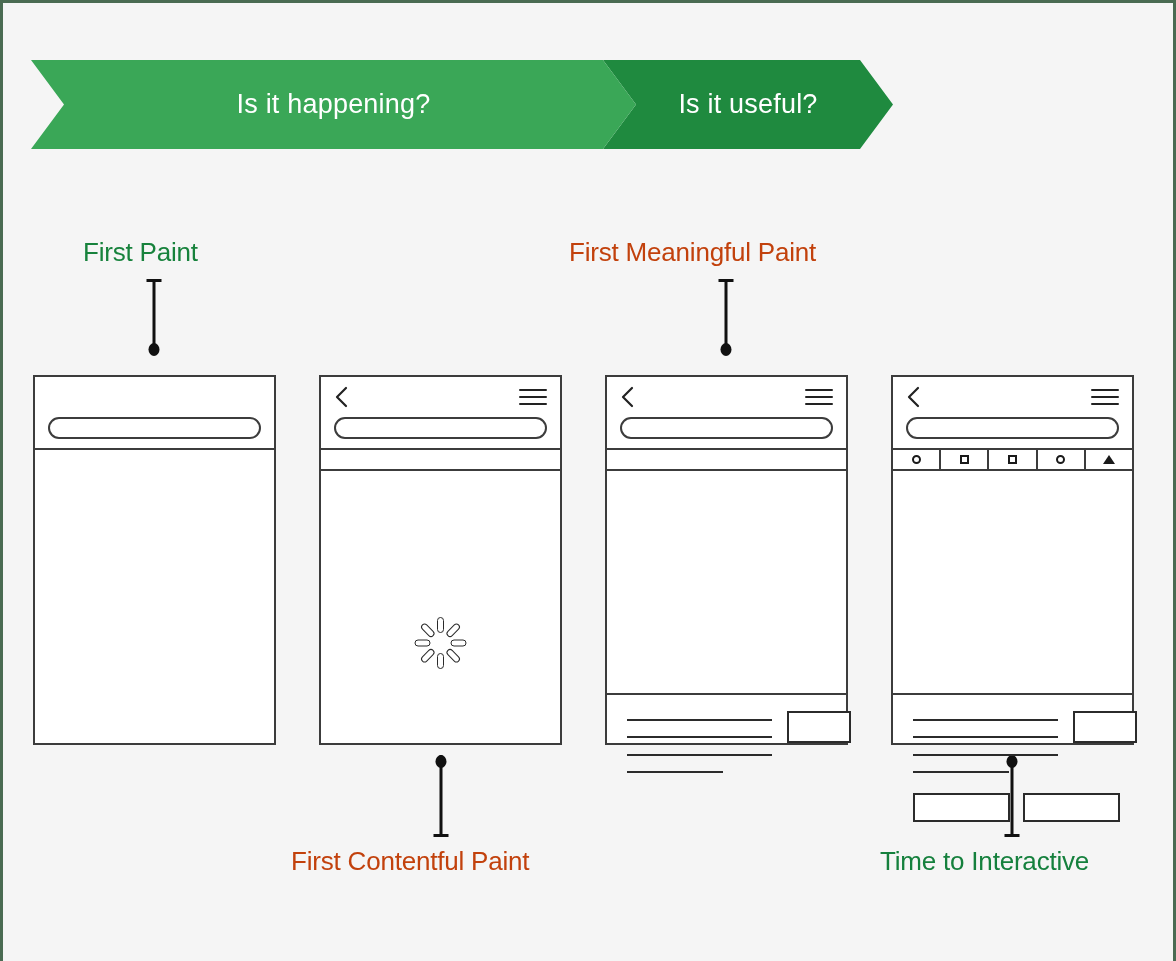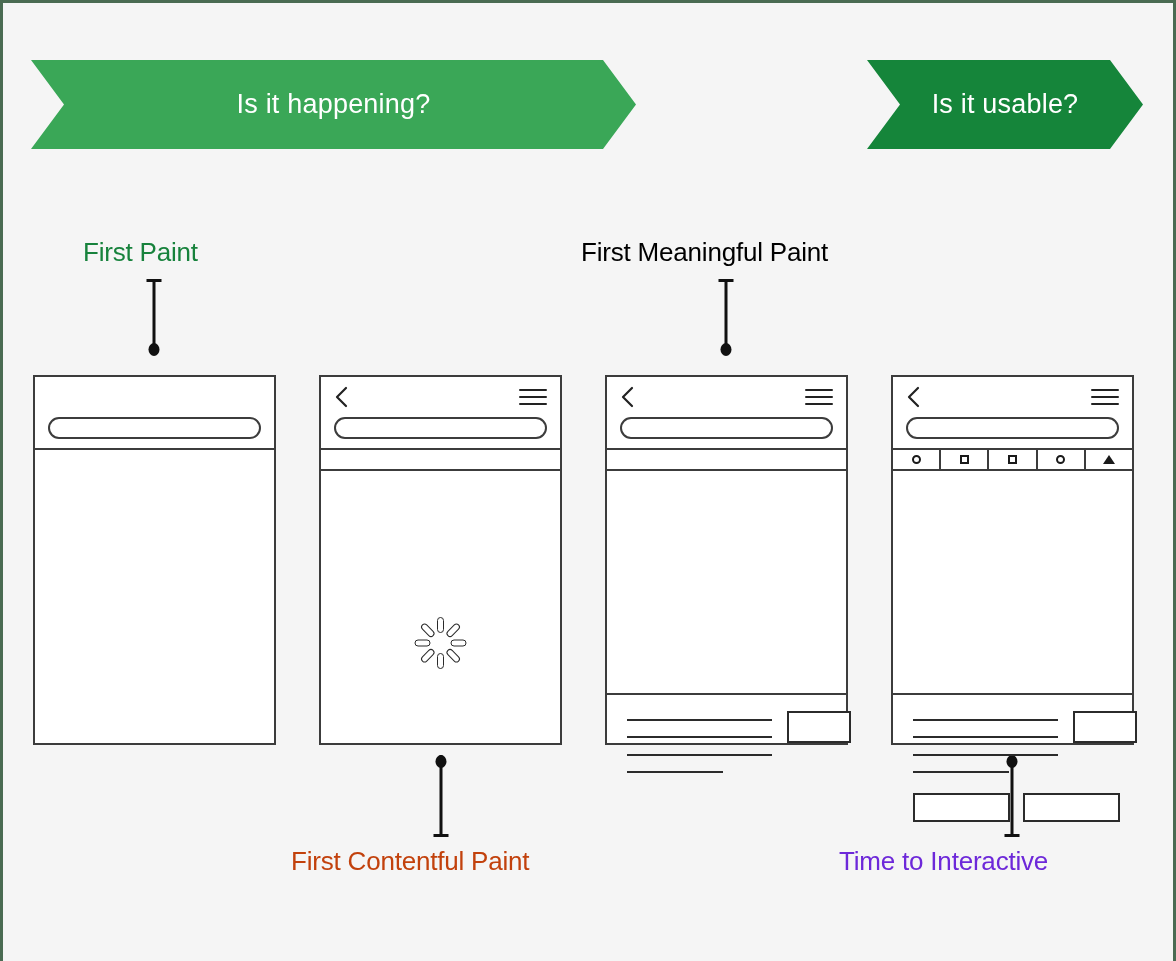--- a/index.html
+++ b/index.html
@@ -217,45 +217,45 @@
 </style>
 </head>
 <body>
 
 <div id="canvas">
 
   <div id="phase-banner">
       <div class="chev" style="left: 0px; width: 605px; background: rgb(58, 167, 87); z-index: 10; clip-path: polygon(0px 0px, 572px 0px, 605px 44.5px, 572px 89px, 0px 89px, 33px 44.5px);">
         <span class="chev-label">Is it happening?</span>
       </div>
-      <div class="chev" style="left: 836px; width: 276px; background: rgb(21, 133, 58); z-index: 8; clip-path: polygon(0px 0px, 243px 0px, 276px 44.5px, 243px 89px, 0px 89px, 33px 44.5px);">
-        <span class="chev-label">Is it usable?</span>
+      <div class="chev" style="left: 572px; width: 290px; background: rgb(31, 138, 63); z-index: 9; clip-path: polygon(0px 0px, 257px 0px, 290px 44.5px, 257px 89px, 0px 89px, 33px 44.5px);">
+        <span class="chev-label">Is it useful?</span>
       </div>
     </div>
 
   <div id="metrics-layer">
       <div class="metric-label" style="left: 80px; top: 234px; color: rgb(23, 130, 60);">First Paint</div>
       <div class="connector" style="left: 141px; top: 276px; width: 20px; height: 76px;">
         <div class="conn-line" style="top: 0px; height: 76px;"></div>
         <div class="conn-dot" style="top: 64px;"></div>
         <div class="conn-cap" style="top: 0px;"></div>
       </div>
-      <div class="metric-label" style="left: 578px; top: 234px; color: #000000;">First Meaningful Paint</div>
+      <div class="metric-label" style="left: 566px; top: 234px; color: #c2410c;">First Meaningful Paint</div>
       <div class="connector" style="left: 713px; top: 276px; width: 20px; height: 76px;">
         <div class="conn-line" style="top: 0px; height: 76px;"></div>
         <div class="conn-dot" style="top: 64px;"></div>
         <div class="conn-cap" style="top: 0px;"></div>
       </div>
       <div class="metric-label" style="left: 288px; top: 843px; color: #c2410c;">First Contentful Paint</div>
       <div class="connector" style="left: 428px; top: 752px; width: 20px; height: 82px;">
         <div class="conn-line" style="top: 0px; height: 82px;"></div>
         <div class="conn-dot" style="top: 0px;"></div>
         <div class="conn-cap" style="top: 79px;"></div>
       </div>
-      <div class="metric-label" style="left: 836px; top: 843px; color: #6d28d9;">Time to Interactive</div>
+      <div class="metric-label" style="left: 877px; top: 843px; color: #15803d;">Time to Interactive</div>
       <div class="connector" style="left: 999px; top: 752px; width: 20px; height: 82px;">
         <div class="conn-line" style="top: 0px; height: 82px;"></div>
         <div class="conn-dot" style="top: 0px;"></div>
         <div class="conn-cap" style="top: 79px;"></div>
       </div>
     </div>
 
   <div id="phones-layer">
       <div class="phone" style="left: 30px; top: 372px;">
         <div class="phone-header">

